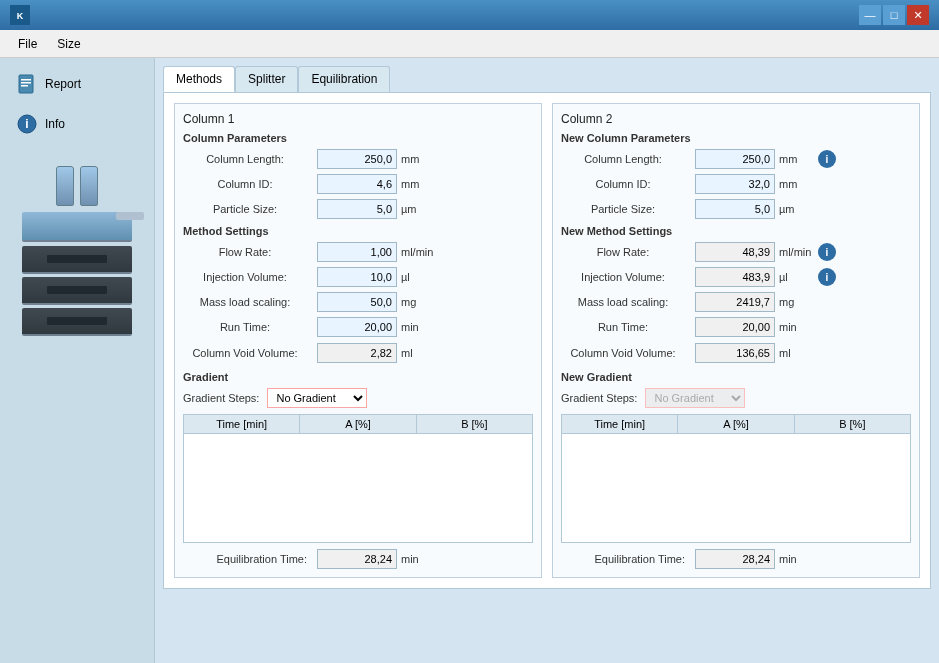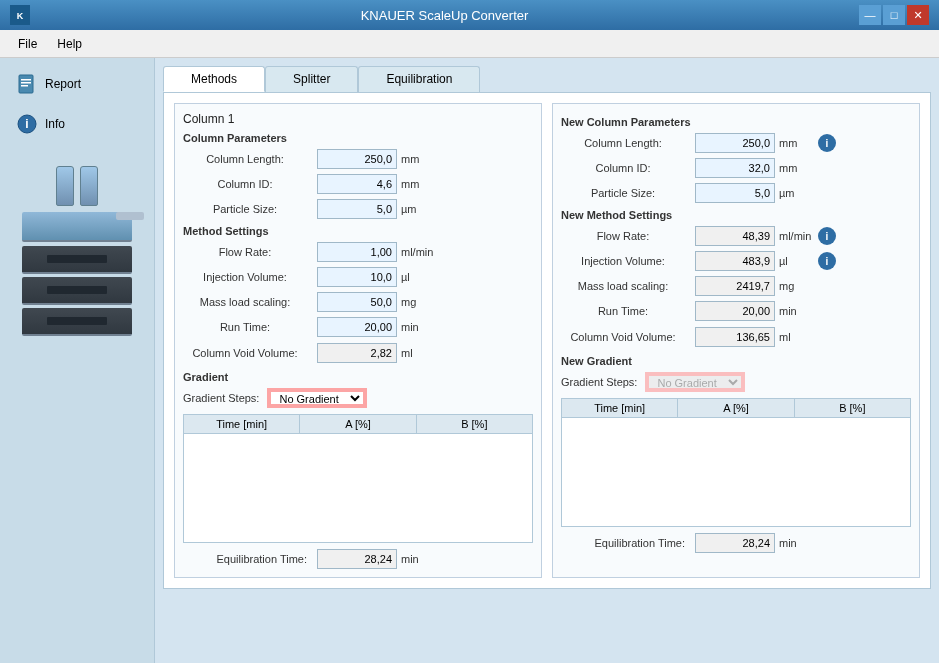--- a/index.html
+++ b/index.html
@@ -135,21 +135,21 @@
       overflow-y: auto;
     }
 
     
     .tabs {
       display: flex;
       gap: 0;
       margin-bottom: 0;
     }
     .tab {
-      padding: 5px 27px;
+      padding: 5px 12px;
       background: #d8e8f0;
       border: 1px solid #b0c8d8;
       border-bottom: none;
       cursor: pointer;
       font-size: 12px;
       border-radius: 3px 3px 0 0;
     }
     .tab.active {
       background: white;
       border-bottom: 1px solid white;
@@ -244,21 +244,21 @@
       gap: 8px;
       margin-bottom: 6px;
     }
     .gradient-label {
       font-size: 11px;
       color: #333;
     }
     .gradient-select {
       height: 20px;
       font-size: 11px;
-      border: 4px solid #fca5a5;
+      border: 1px solid #fca5a5;
       background: white;
       padding: 0 4px;
       width: 100px;
     }
     .gradient-select:disabled {
       background: #e8e8e8;
       color: #888;
     }
     .gradient-header {
       display: flex;
@@ -300,31 +300,30 @@
     }
   </style>
 </head>
 <body>
 
 <div class="title-bar">
   <svg width="20" height="20" viewBox="0 0 20 20">
     <rect width="20" height="20" fill="#1a5a8a"></rect>
     <text x="10" y="14" text-anchor="middle" fill="white" font-size="9" font-weight="bold">K</text>
   </svg>
-  <span class="title-bar-title">KNAUER ScaleUp Converter</span>
   <div class="title-bar-controls">
     <button class="title-btn">—</button>
     <button class="title-btn">□</button>
     <button class="title-btn close">✕</button>
   </div>
 </div>
 
 <div class="menu-bar">
   <span class="menu-item">File</span>
-  <span class="menu-item">Help</span>
+  <span class="menu-item">Size</span>
 </div>
 
 <div class="main-layout">
 
   <div class="sidebar">
     <button class="sidebar-btn">
       <span class="sidebar-icon">
         <svg width="22" height="22" viewBox="0 0 22 22">
           <rect x="3" y="2" width="14" height="18" rx="1" fill="#4a8ab0" stroke="#2a6a90" stroke-width="1"></rect>
           <rect x="5" y="6" width="10" height="1.5" fill="white"></rect>
@@ -445,20 +444,21 @@
           </div>
 
           <div class="equil-row">
             <span class="equil-label">Equilibration Time:</span>
             <input class="field-input readonly" type="text" readonly="" value="28,24" style="">
             <span class="field-unit">min</span>
           </div>
         </div>
 
         <div class="col-panel">
+          <div class="col-title">Column 2</div>
 
           <div class="section-title">New Column Parameters</div>
 
           <div class="field-row">
             <span class="field-label">Column Length:</span>
             <input class="field-input" type="text" value="250,0" style="">
             <span class="field-unit">mm</span>
             <button class="info-btn">i</button>
           </div>
           <div class="field-row">

